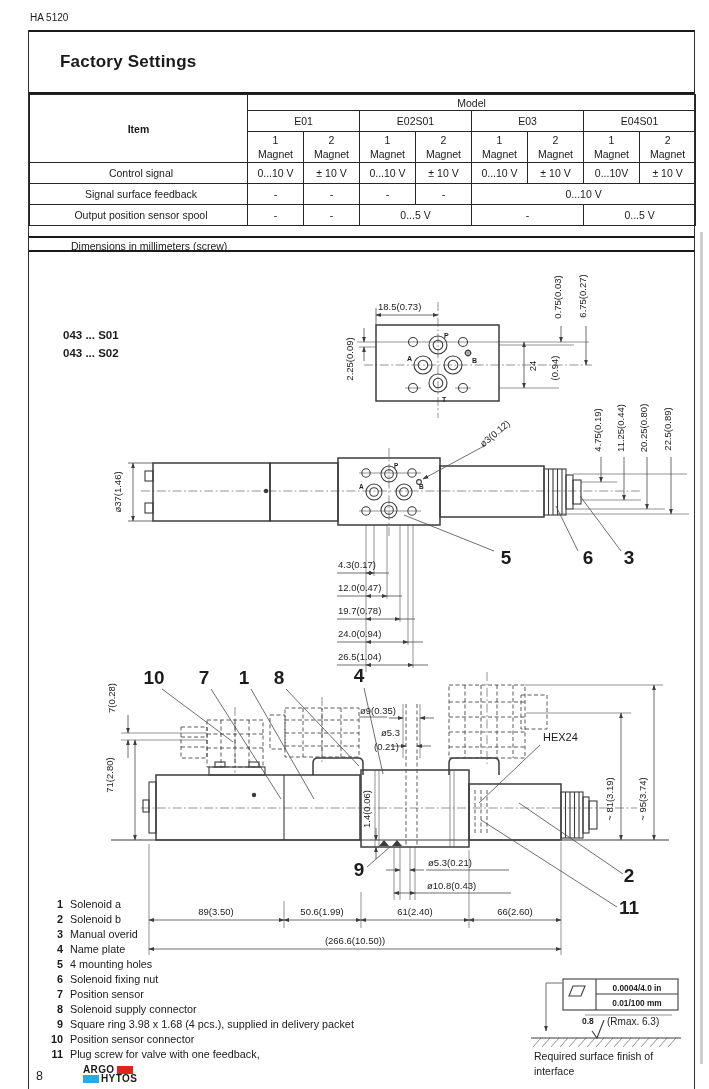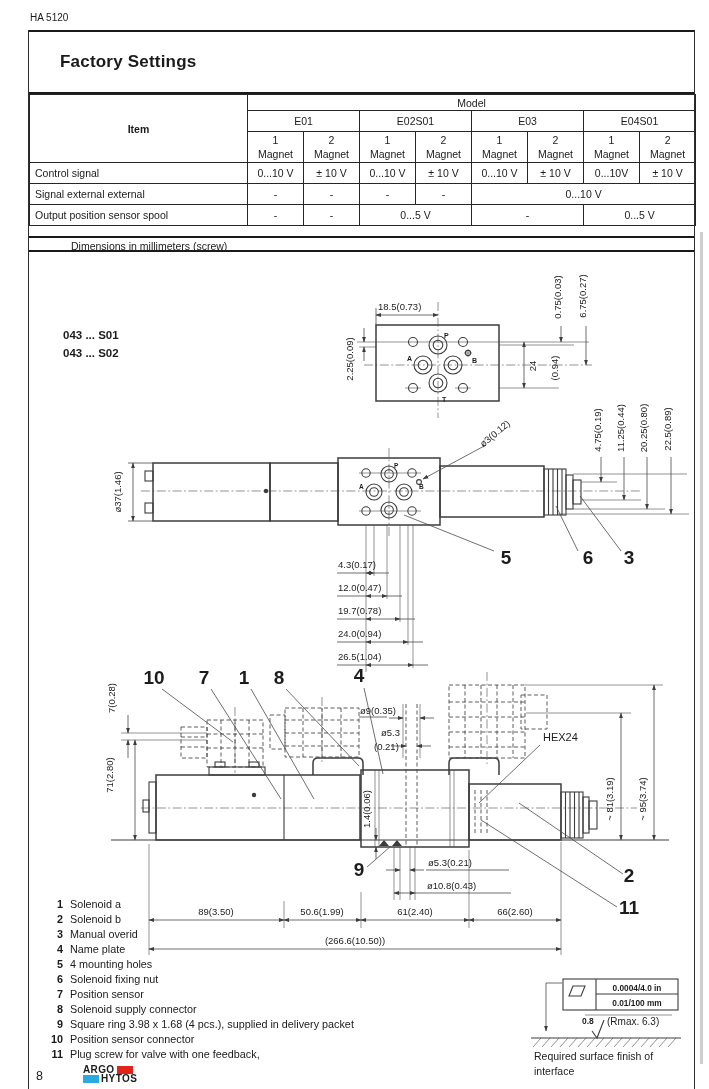--- a/index.html
+++ b/index.html
@@ -9,21 +9,21 @@
   .band{border-top:2px solid #1a1a1a;border-bottom:2px solid #1a1a1a;display:flex;align-items:center;}
   .band h1,.band h2{font-size:17px;margin:17px;padding:3px 0 3px 14px;letter-spacing:.2px;}
   .band .subtitle{font-size:10.5px;margin-left:42px;position:relative;top:2px;}
   table{border-collapse:collapse;width:666px;table-layout:fixed;font-size:10.5px;}
   td{border:1px solid #262626;text-align:center;padding:0;height:20px;}
   td.item-h{font-weight:bold;}
   td.bold{font-weight:normal;}
   tr.h1 td{height:15px;}
   tr.h2 td{height:20px;}
   tr.h3 td{height:30px;line-height:14px;}
-  td.rowlabel{text-align:left;padding-left:5px;}
+  td.rowlabel{text-align:center;padding-left:5px;}
   .gap{height:10px;}
   .drawing{position:relative;height:841px;border-bottom:1.5px solid #2e2e2e;}
   .drawing svg{position:absolute;left:0;top:0;}
   .parts-list{position:absolute;left:18px;top:645px;font-size:10.8px;line-height:15px;}
   .part{display:flex;}
   .pnum{width:16px;text-align:right;font-weight:bold;margin-right:7px;flex:none;}
   .shadow{position:absolute;left:700px;top:232px;width:3px;height:832px;background:#cfcfcf;}
   .footer{position:absolute;left:36px;top:1066px;display:flex;align-items:flex-start;}
   .pageno{font-size:12.5px;margin-right:40px;position:relative;top:3px;}
   .logo{display:flex;flex-direction:column;gap:1px;}
@@ -119,21 +119,21 @@
       <td>0...10 V</td>
           <td>± 10 V</td>
       <td>0...10 V</td>
           <td>± 10 V</td>
       <td>0...10 V</td>
           <td>± 10 V</td>
       <td>0...10V</td>
           <td>± 10 V</td>
     </tr>
     <tr>
-      <td class="rowlabel">Signal external external</td>
+      <td class="rowlabel">Signal surface feedback</td>
       <td>-</td>
           <td>-</td>
       <td>-</td>
           <td>-</td>
       <td colspan="4">0...10 V</td>
     </tr>
     <tr>
       <td class="rowlabel">Output position sensor spool</td>
       <td>-</td>
           <td>-</td>

